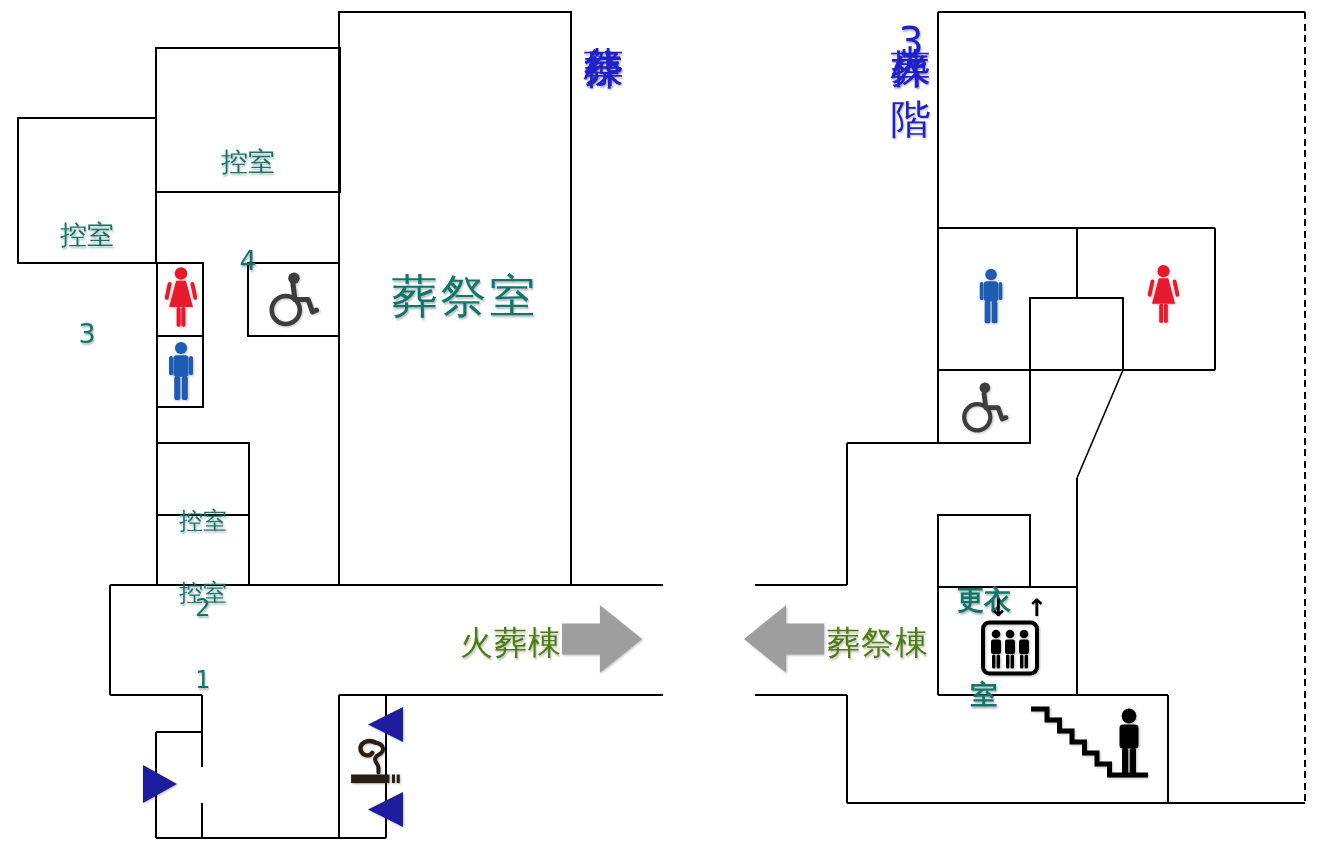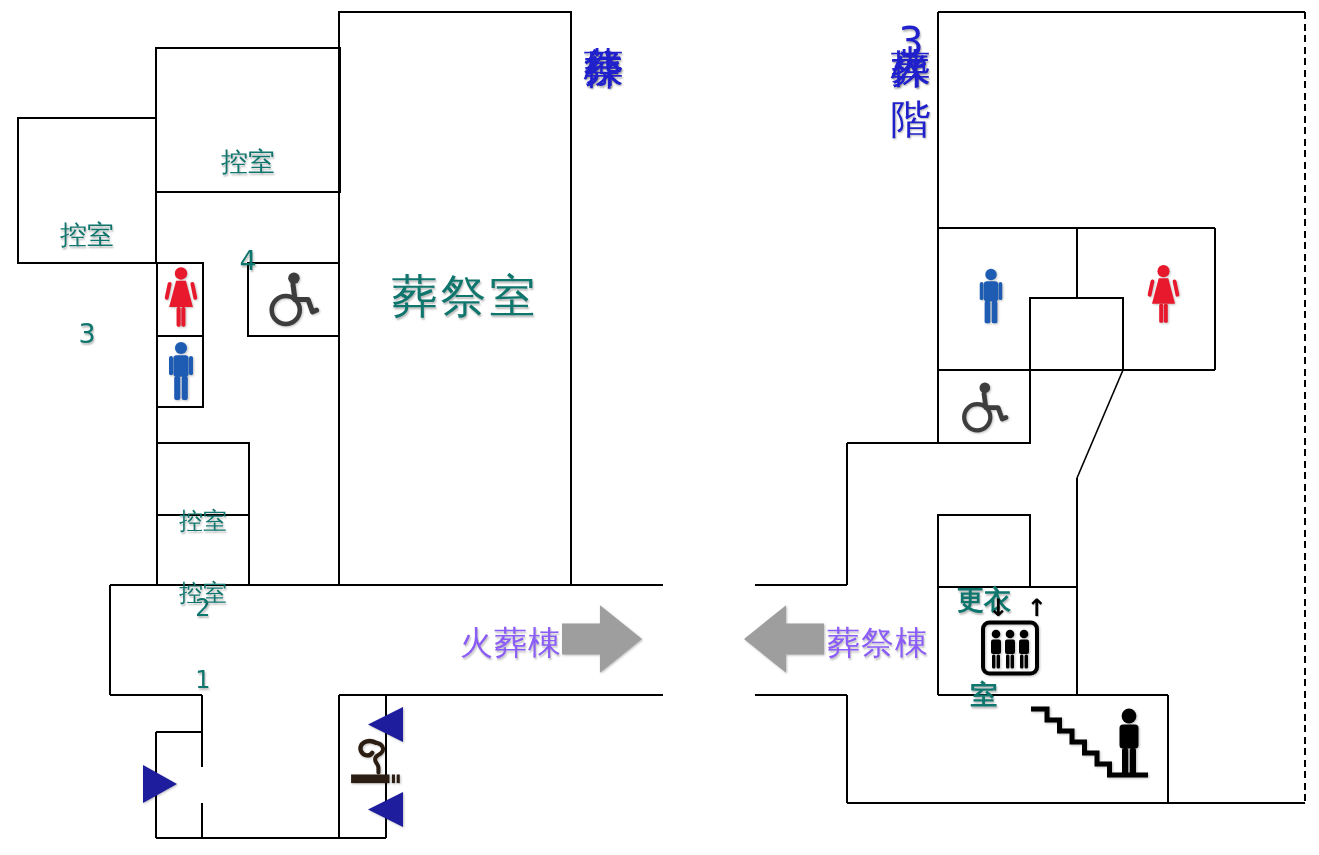--- a/index.html
+++ b/index.html
@@ -15,21 +15,21 @@
   }
   .room-lbl{font-size:27px;}
   .room-lbl-sm{font-size:24px;}
   .big-lbl{font-size:46px;letter-spacing:3px;}
   .v-lbl{
     position:absolute;writing-mode:vertical-rl;text-orientation:upright;
     color:#2020cc;font-size:40px;letter-spacing:2px;
     text-shadow:1px 1.5px 2px rgba(0,0,0,.3);
   }
   .sign-txt{
-    position:absolute;color:#8b5cf6;font-size:33px;letter-spacing:1px;
+    position:absolute;color:#4d7c0f;font-size:33px;letter-spacing:1px;
     text-shadow:1px 1.5px 2px rgba(0,0,0,.25);white-space:nowrap;
   }
   .icon{position:absolute;filter:drop-shadow(1px 1.5px 1.2px rgba(0,0,0,.25));}
   .ev-arrows{
     position:absolute;color:#000;font-size:24px;font-weight:bold;letter-spacing:5px;
     text-shadow:0.5px 1px 1px rgba(0,0,0,.25);
   }
 </style>
 </head>
 <body>

